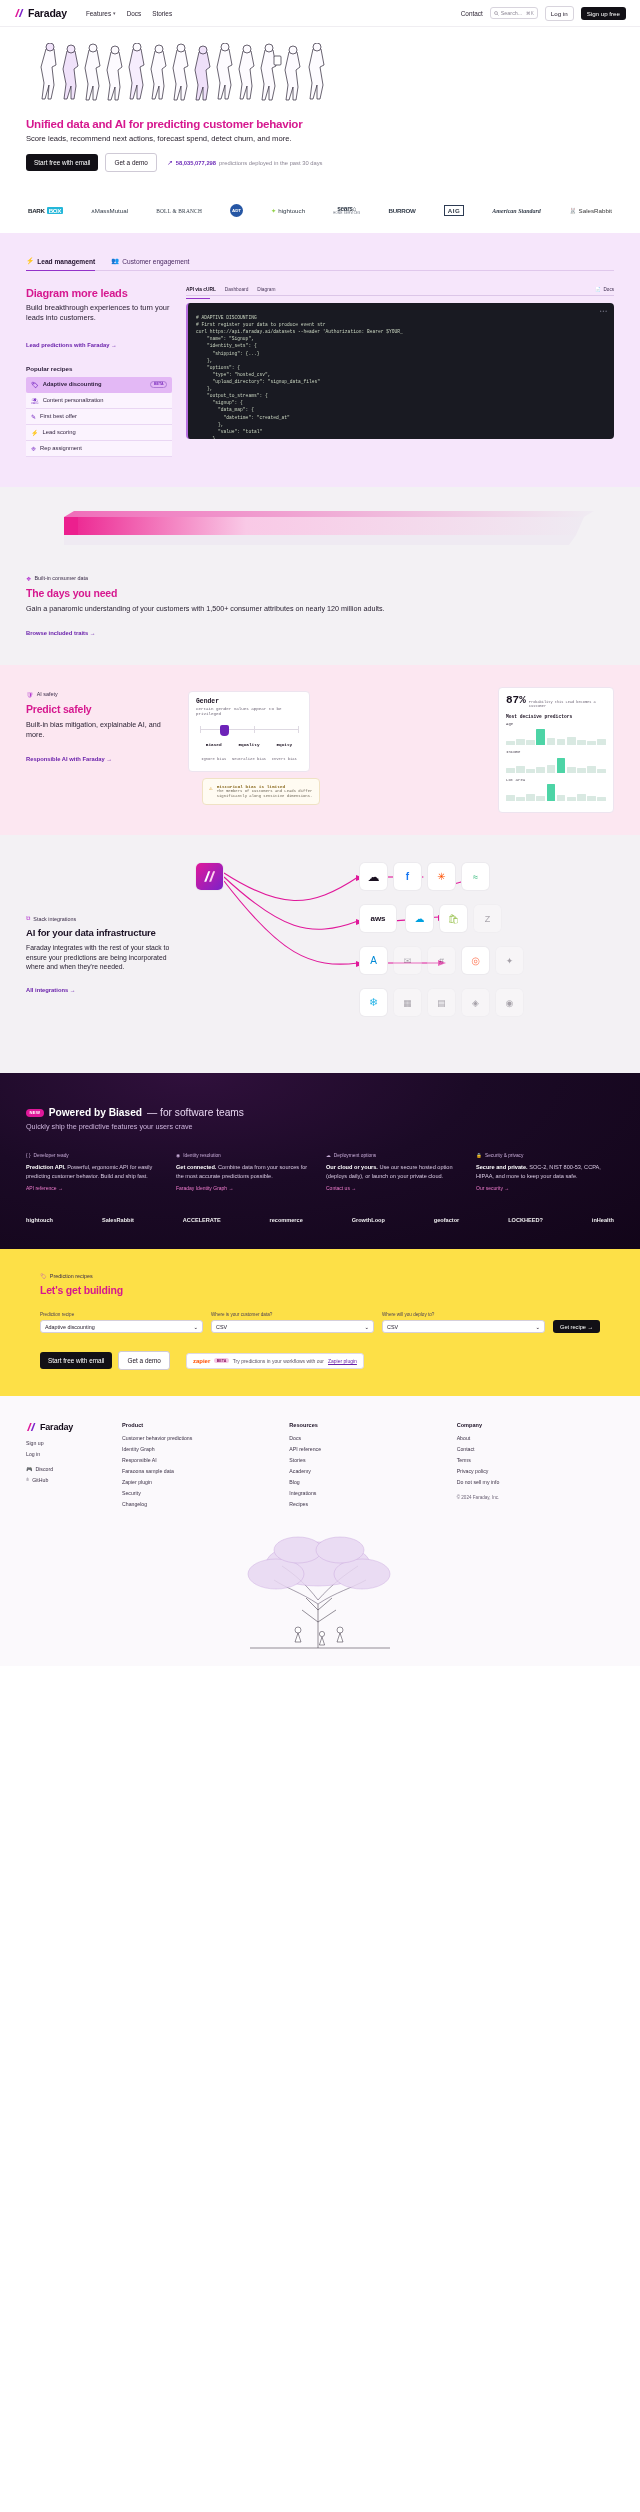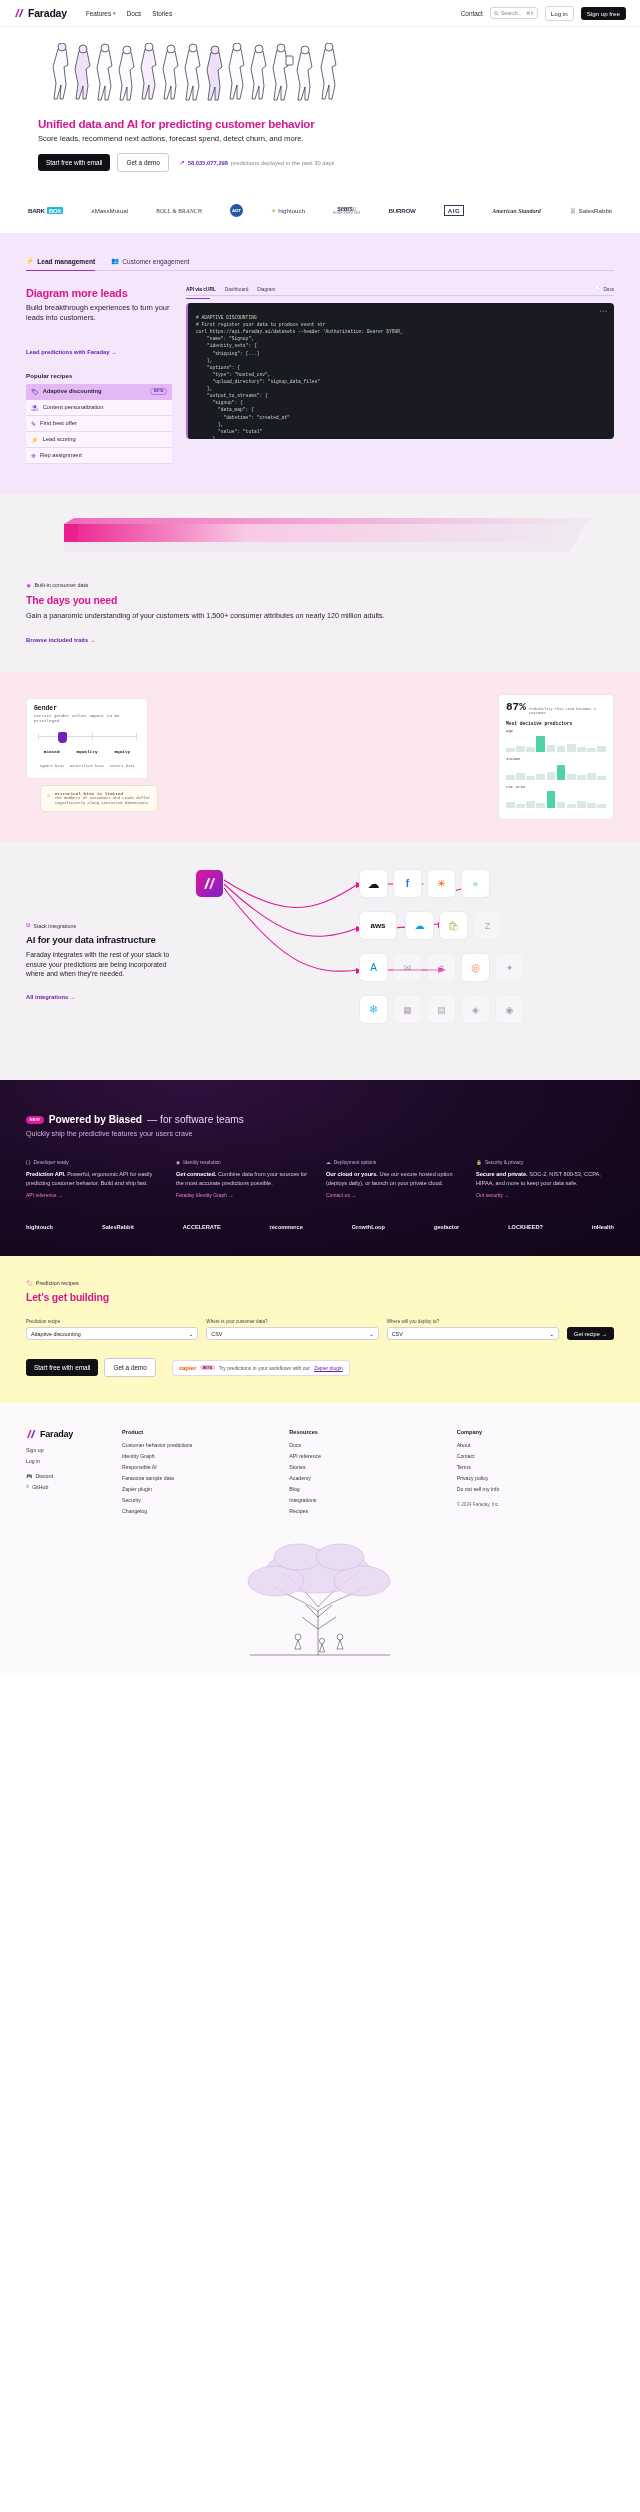--- a/index.html
+++ b/index.html
@@ -40,21 +40,21 @@
   .btn-login {
     font-size: 6.2px; border:1px solid #d8d4dd; border-radius:3px;
     padding: 3px 5px; background:#fff; color:#201828;
   }
   .btn-signup {
     font-size: 6.2px; border-radius:3px; padding: 3px 6px;
     background:#121016; color:#fff;
   }
 
   
-  .hero { padding: 14px 26px 20px; background:#fff;margin-left:12px; }
+  .hero { padding: 14px 26px 20px; background:#fff; }
   .hero-art { height: 60px; margin: 2px 0 14px 6px; }
   .hero h1 {
     font-size: 11.6px; font-weight: 700; color: #d6188f;
     letter-spacing: -0.25px; margin-bottom: 4px;
   }
   .hero p.sub { font-size: 7.6px; color:#2a222f; margin-bottom: 10px; }
   .hero-cta { display:flex; align-items:center; gap:7px; }
   .btn-dark {
     background:#121016; color:#fff; font-size:6.4px;
     padding: 5px 8px; border-radius:3px;
@@ -86,21 +86,21 @@
 
   
   .sec-lav { background:#f6e6fb; padding: 24px 26px 30px; }
   .tabs { display:flex; gap:16px; border-bottom:1px solid #e0c8ec; padding-bottom:5px; }
   .tab { font-size:6.6px; color:#4a2a63; display:flex; align-items:center; gap:3px; position:relative; }
   .tab.active { color:#20102c; font-weight:700; }
   .tab.active::after { content:''; position:absolute; left:0; right:0; bottom:-6px; height:1.5px; background:#9333c9; }
   .lav-grid { display:flex; gap:14px; margin-top:16px; }
   .lav-left { width: 146px; }
   .lav-left h2 { font-size:11px; color:#d6188f; font-weight:700; letter-spacing:-.2px; margin-bottom:4px; }
-  .lav-left p { font-size:7.4px; color:#231a2c; line-height:1.35; margin-bottom:17px; }
+  .lav-left p { font-size:7.4px; color:#231a2c; line-height:1.35; margin-bottom:10px; }
   .linkarrow { font-size:5.8px; color:#6a21ab; font-weight:700; }
   .recipes-title { font-size:6.2px; font-weight:700; color:#2a1c38; margin: 14px 0 5px; }
   .recipe {
     display:flex; align-items:center; gap:4px;
     font-size:5.8px; color:#2d1f3b; padding: 4px 5px;
     border-bottom:1px solid #e9d6f3; background:#fbf3fe;
   }
   .recipe.sel { background:#e3b8f5; font-weight:700; border-radius:2px; border-bottom-color:transparent; }
   .recipe .beta {
     margin-left:auto; font-size:3.6px; font-weight:700; color:#7a2bbd;
@@ -205,21 +205,21 @@
   .dark-cols { display:flex; gap:12px; margin-top:22px; }
   .dcol { flex:1; }
   .dcol .eyebrow2 { font-size:4.8px; color:#c6aad6; display:flex; gap:3px; align-items:center; margin-bottom:5px; }
   .dcol p { font-size:5.6px; color:#d9cbe3; line-height:1.5; }
   .dcol p b { color:#fff; }
   .dlink { font-size:5px; color:#f07ccd; margin-top:5px; display:block; }
   .dark-logos { display:flex; align-items:center; justify-content:space-between; margin-top:26px; opacity:.92; }
   .dlogo { font-size:5.6px; color:#fff; white-space:nowrap; display:flex; align-items:center; gap:2px; font-weight:600; }
 
   
-  .sec-form { background:#fef9c3; padding: 24px 26px 26px; }
+  .sec-form { background:#fde047; padding: 24px 40px 26px; }
   .eyebrow3 { font-size:5.4px; color:#3a2c48; display:flex; gap:3px; align-items:center; }
   .sec-form h3 { font-size:10.5px; color:#d6188f; font-weight:700; margin:5px 0 16px; letter-spacing:-.2px; }
   .form-row { display:flex; gap:8px; align-items:flex-end; }
   .field { flex:1; }
   .field label { font-size:4.6px; color:#4a3f55; display:block; margin-bottom:3px; }
   .select {
     height:13px; border:1px solid #d5cfdb; border-radius:3px; background:#fff;
     font-size:5.4px; color:#221a2b; display:flex; align-items:center;
     padding: 0 4px; justify-content:space-between;
   }
@@ -489,20 +489,29 @@
           <span>Built-in consumer data</span>
         </div>
         <h3>The days you need</h3>
         <p>Gain a panaromic understanding of your customers with 1,500+ consumer attributes on nearly 120 million adults.</p>
         <a class="linkarrow">Browse included traits →</a>
       </div>
     </div>
   </div>
 
   <div class="sec-pink">
+    <div class="pink-left">
+      <div class="eyebrow">
+        <span class="ei">🛡</span>
+        <span>AI safety</span>
+      </div>
+      <h3>Predict safely</h3>
+      <p>Built-in bias mitigation, explainable AI, and more.</p>
+      <a class="linkarrow">Responsible AI with Faraday →</a>
+    </div>
     <div class="pink-right">
       <div class="card card-gender">
         <h4>Gender</h4>
         <div class="desc">Certain gender values appear to be privileged</div>
         <div class="slider">
           <div class="track"></div>
           <div class="tick" style="left:4px"></div>
           <div class="tick" style="left:58px"></div>
           <div class="tick" style="left:102px"></div>
           <div class="knob"></div>

